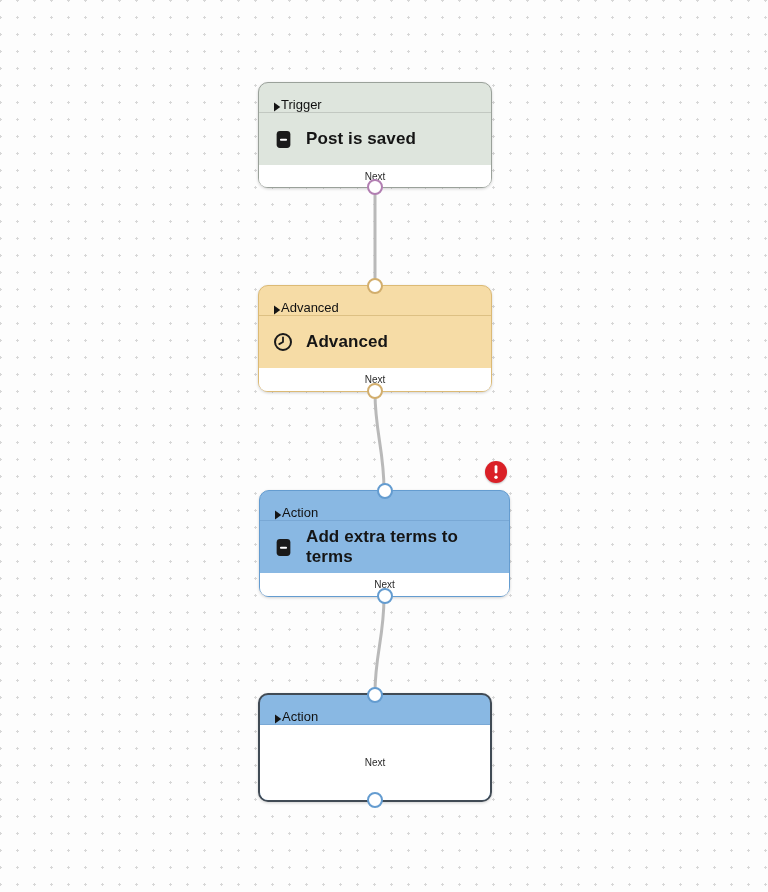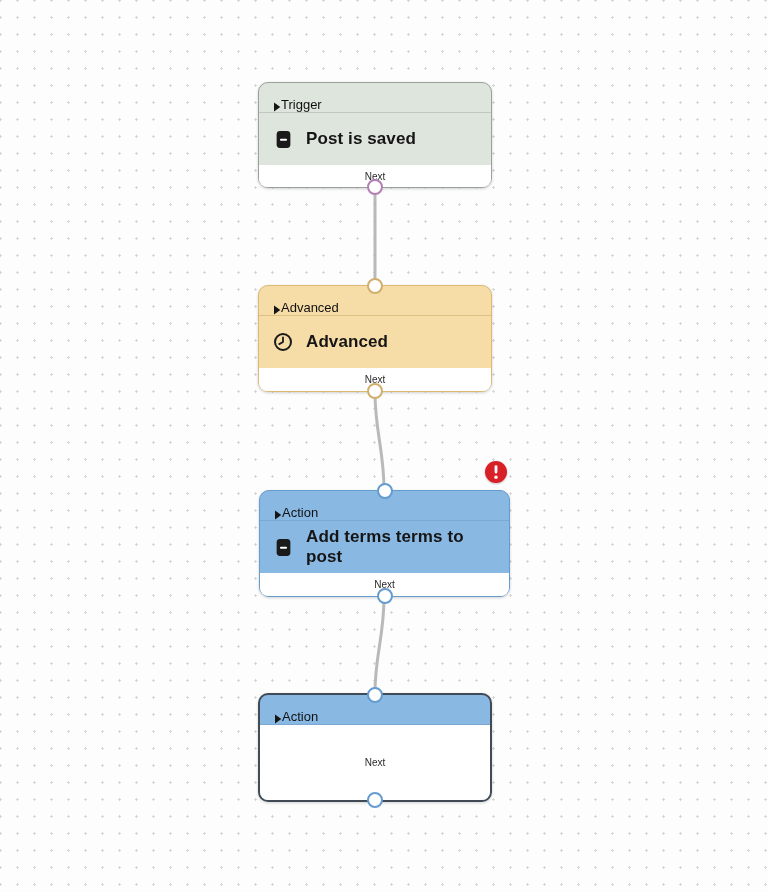--- a/index.html
+++ b/index.html
@@ -158,21 +158,21 @@
         </svg>
       <span>Action</span>
     </div>
     <div class="node-body">
       <span class="icon-wrap">
         <svg width="19" height="19" viewBox="0 0 18 18">
             <rect x="2.5" y="1" width="13" height="16" rx="3.2" fill="#1a1a1a"></rect>
             <rect x="5.6" y="8.2" width="6.8" height="1.9" rx="0.95" fill="#ffffff"></rect>
           </svg>
       </span>
-      <span>Add terms terms to post</span>
+      <span>Add extra terms to terms</span>
     </div>
     <div class="node-footer">
       <span>Next</span>
     </div>
     <span class="port port-top"></span>
     <span class="port port-bottom"></span>
   </div>
 
   <div class="node node-4">
     <div class="node-header">

